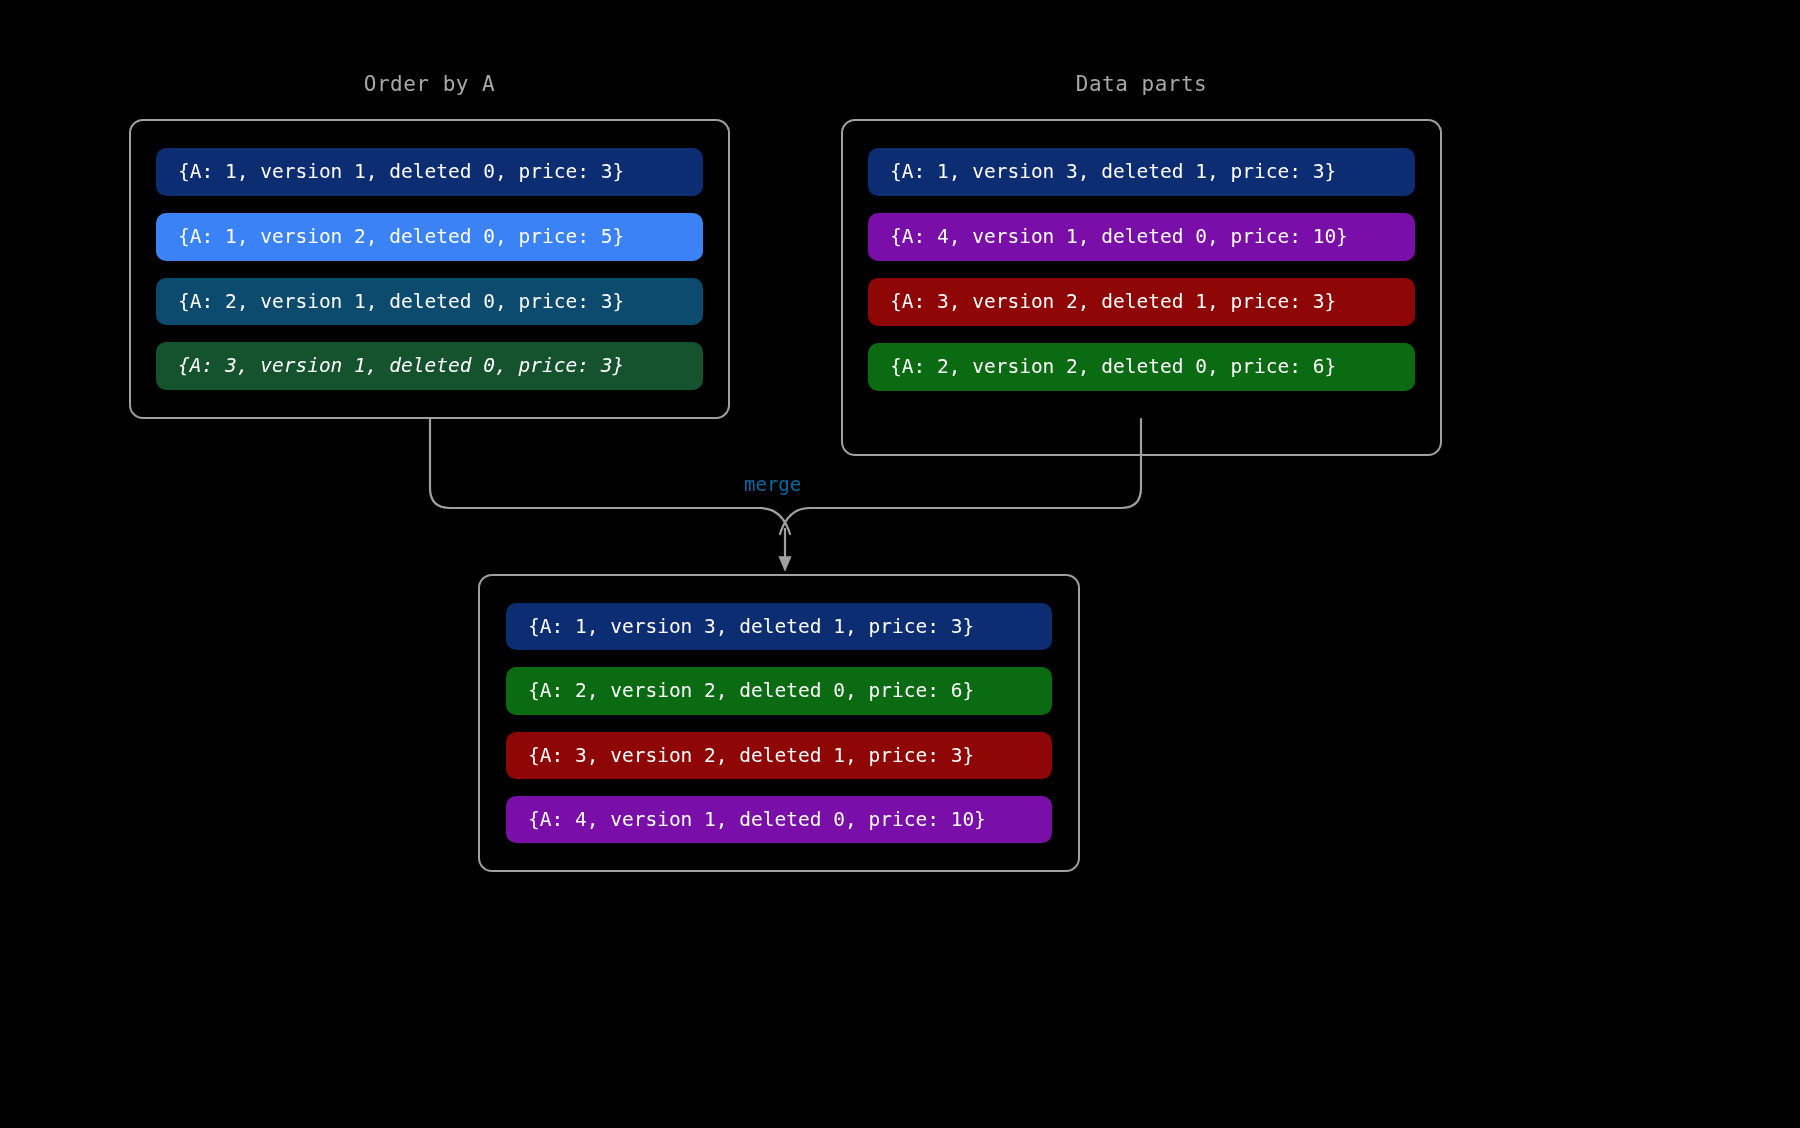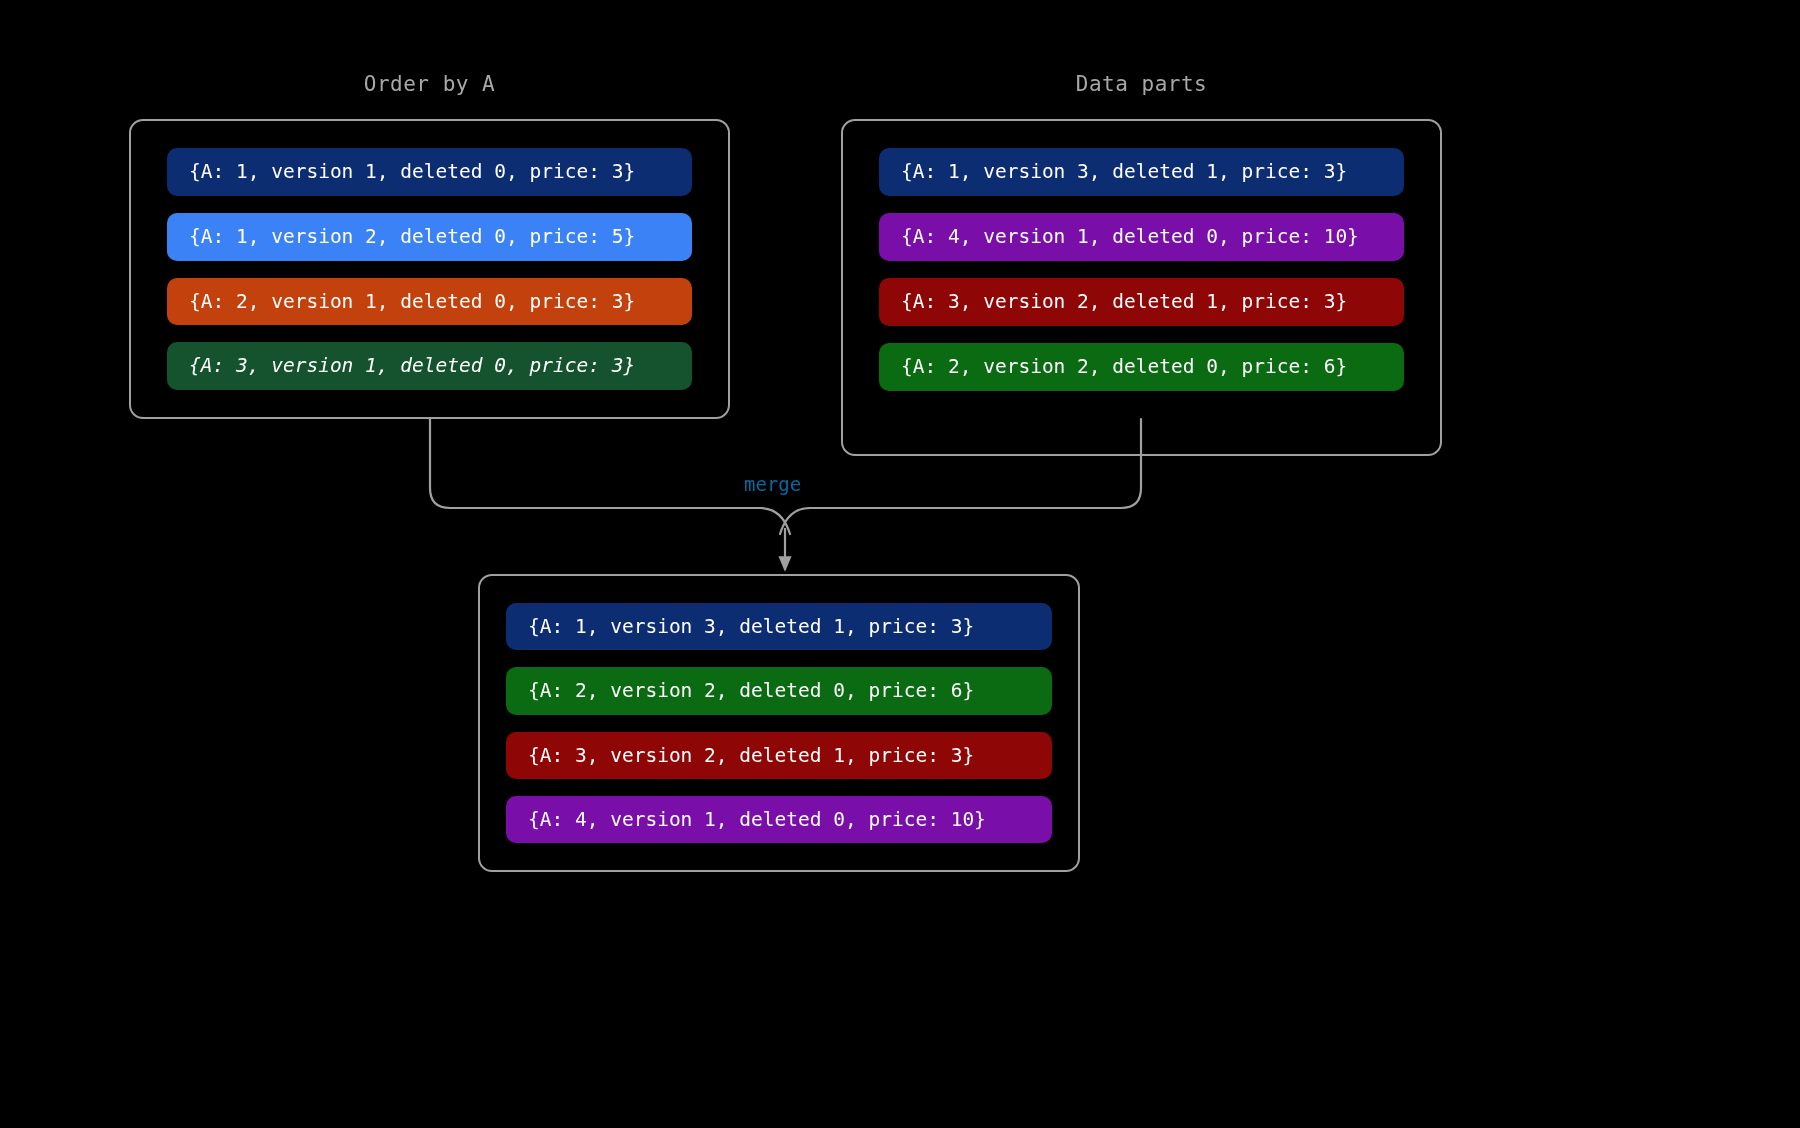--- a/index.html
+++ b/index.html
@@ -56,21 +56,21 @@
     border-radius: 14px;
     background: transparent;
   }
   .rows {
     position: absolute;
     left: 0;
     top: 0;
     width: 100%;
     height: 100%;
     box-sizing: border-box;
-    padding: 29px 38px;
+    padding: 29px 27px;
     display: flex;
     flex-direction: column;
     justify-content: flex-start;
     gap: 17px;
   }
 
   .pill {
     height: 48px;
     line-height: 48px;
     border-radius: 10px;
@@ -119,21 +119,21 @@
   </svg>
 
   <div class="merge-label">merge</div>
 
   <div class="group" id="group-order-by-a">
     <div class="group-title">Order by A</div>
     <div class="panel"></div>
     <div class="rows">
       <div class="pill" style="background: rgb(13, 45, 114);">{A: 1, version 1, deleted 0, price: 3}</div>
       <div class="pill" style="background: #3b82f6;">{A: 1, version 2, deleted 0, price: 5}</div>
-      <div class="pill" style="background: #c2410c;">{A: 2, version 1, deleted 0, price: 3}</div>
+      <div class="pill" style="background: #0c4a6e;">{A: 2, version 1, deleted 0, price: 3}</div>
       <div class="pill" style="background: #14532d; font-style: italic;">{A: 3, version 1, deleted 0, price: 3}</div>
     </div>
   </div>
 
   <div class="group" id="group-data-parts">
     <div class="group-title">Data parts</div>
     <div class="panel"></div>
     <div class="rows">
       <div class="pill" style="background: rgb(13, 45, 114);">{A: 1, version 3, deleted 1, price: 3}</div>
       <div class="pill" style="background: rgb(122, 14, 168);">{A: 4, version 1, deleted 0, price: 10}</div>

